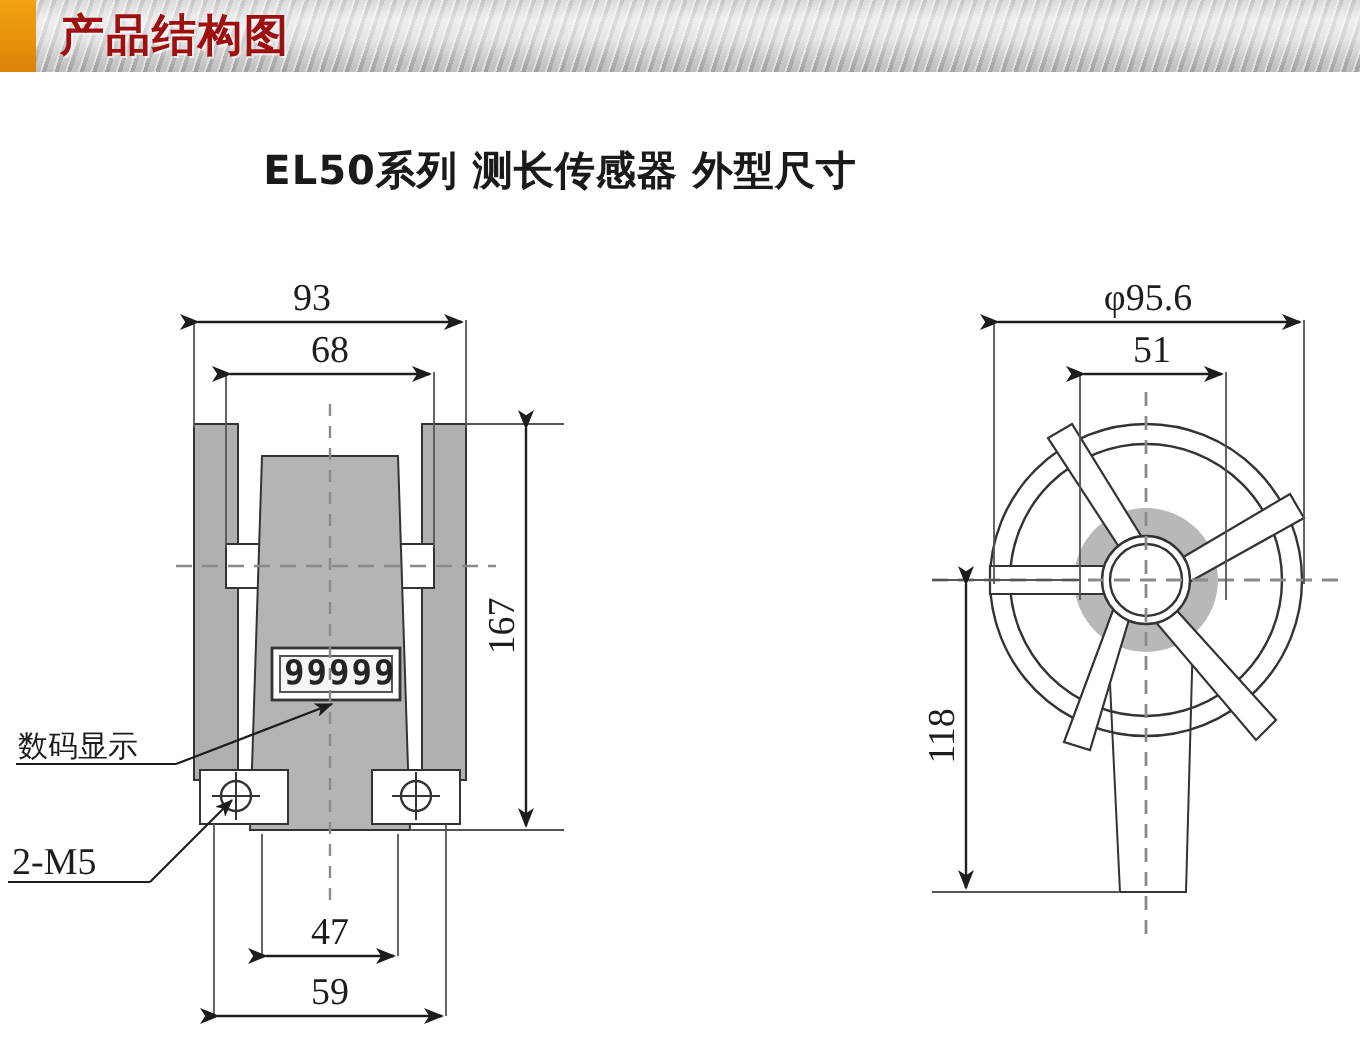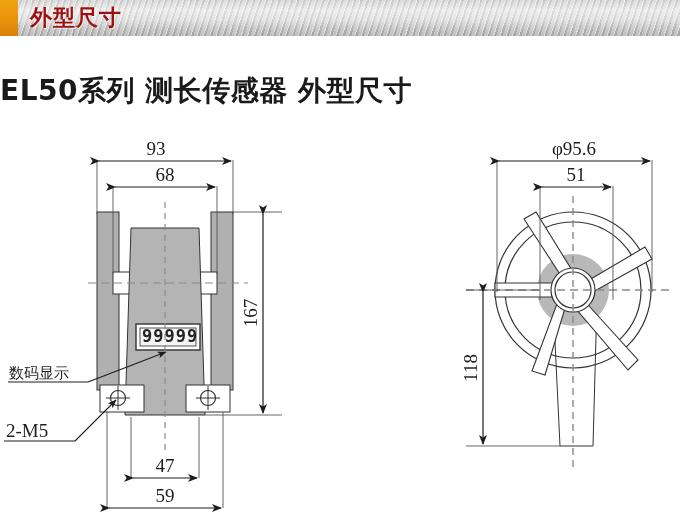--- a/index.html
+++ b/index.html
@@ -28,23 +28,23 @@
     position:absolute;left:30px;top:3px;
     font-family:"DejaVu Sans","Liberation Sans",sans-serif;
     font-weight:bold;font-size:22px;letter-spacing:1px;
     color:#9e1010;
     text-shadow:1px 1px 0 rgba(255,255,255,.65);
     white-space:nowrap;
   }
   
   #heading{
     position:absolute;left:0;top:72px;width:560px;
-    text-align:left;
+    text-align:center;
     font-family:"DejaVu Sans","Liberation Sans",sans-serif;
-    font-weight:bold;font-size:28px;letter-spacing:.5px;
+    font-weight:bold;font-size:20px;letter-spacing:.5px;
     color:#1a1a1a;
     white-space:nowrap;
   }
   
   #drawing{position:absolute;left:0;top:0;width:680px;height:525px;}
   .dimtxt{
     font-family:"Liberation Serif","DejaVu Serif",serif;
     font-size:19px;fill:#1d1d1d;
   }
   .lbltxt{
@@ -58,21 +58,21 @@
   .lcdtxt{
     font-family:"DejaVu Sans Mono","Liberation Mono",monospace;
     font-size:17px;font-weight:bold;fill:#242424;letter-spacing:1px;
   }
 </style>
 </head>
 <body>
 
 <div id="banner">
   <div id="banner-accent"></div>
-  <div id="banner-title">外型尺寸</div>
+  <div id="banner-title">产品结构图</div>
 </div>
 
 <div id="heading">EL50系列 测长传感器 外型尺寸</div>
 
 <svg id="drawing" viewBox="0 0 680 525">
   <defs>
     <marker id="ah" markerWidth="10" markerHeight="8" refX="9" refY="4" orient="auto" markerUnits="userSpaceOnUse">
       <path d="M0,0 L10,4 L0,8 L2.6,4 Z" fill="#1d1d1d"></path>
     </marker>
     <marker id="ahs" markerWidth="9" markerHeight="7" refX="8.4" refY="3.5" orient="auto" markerUnits="userSpaceOnUse">

